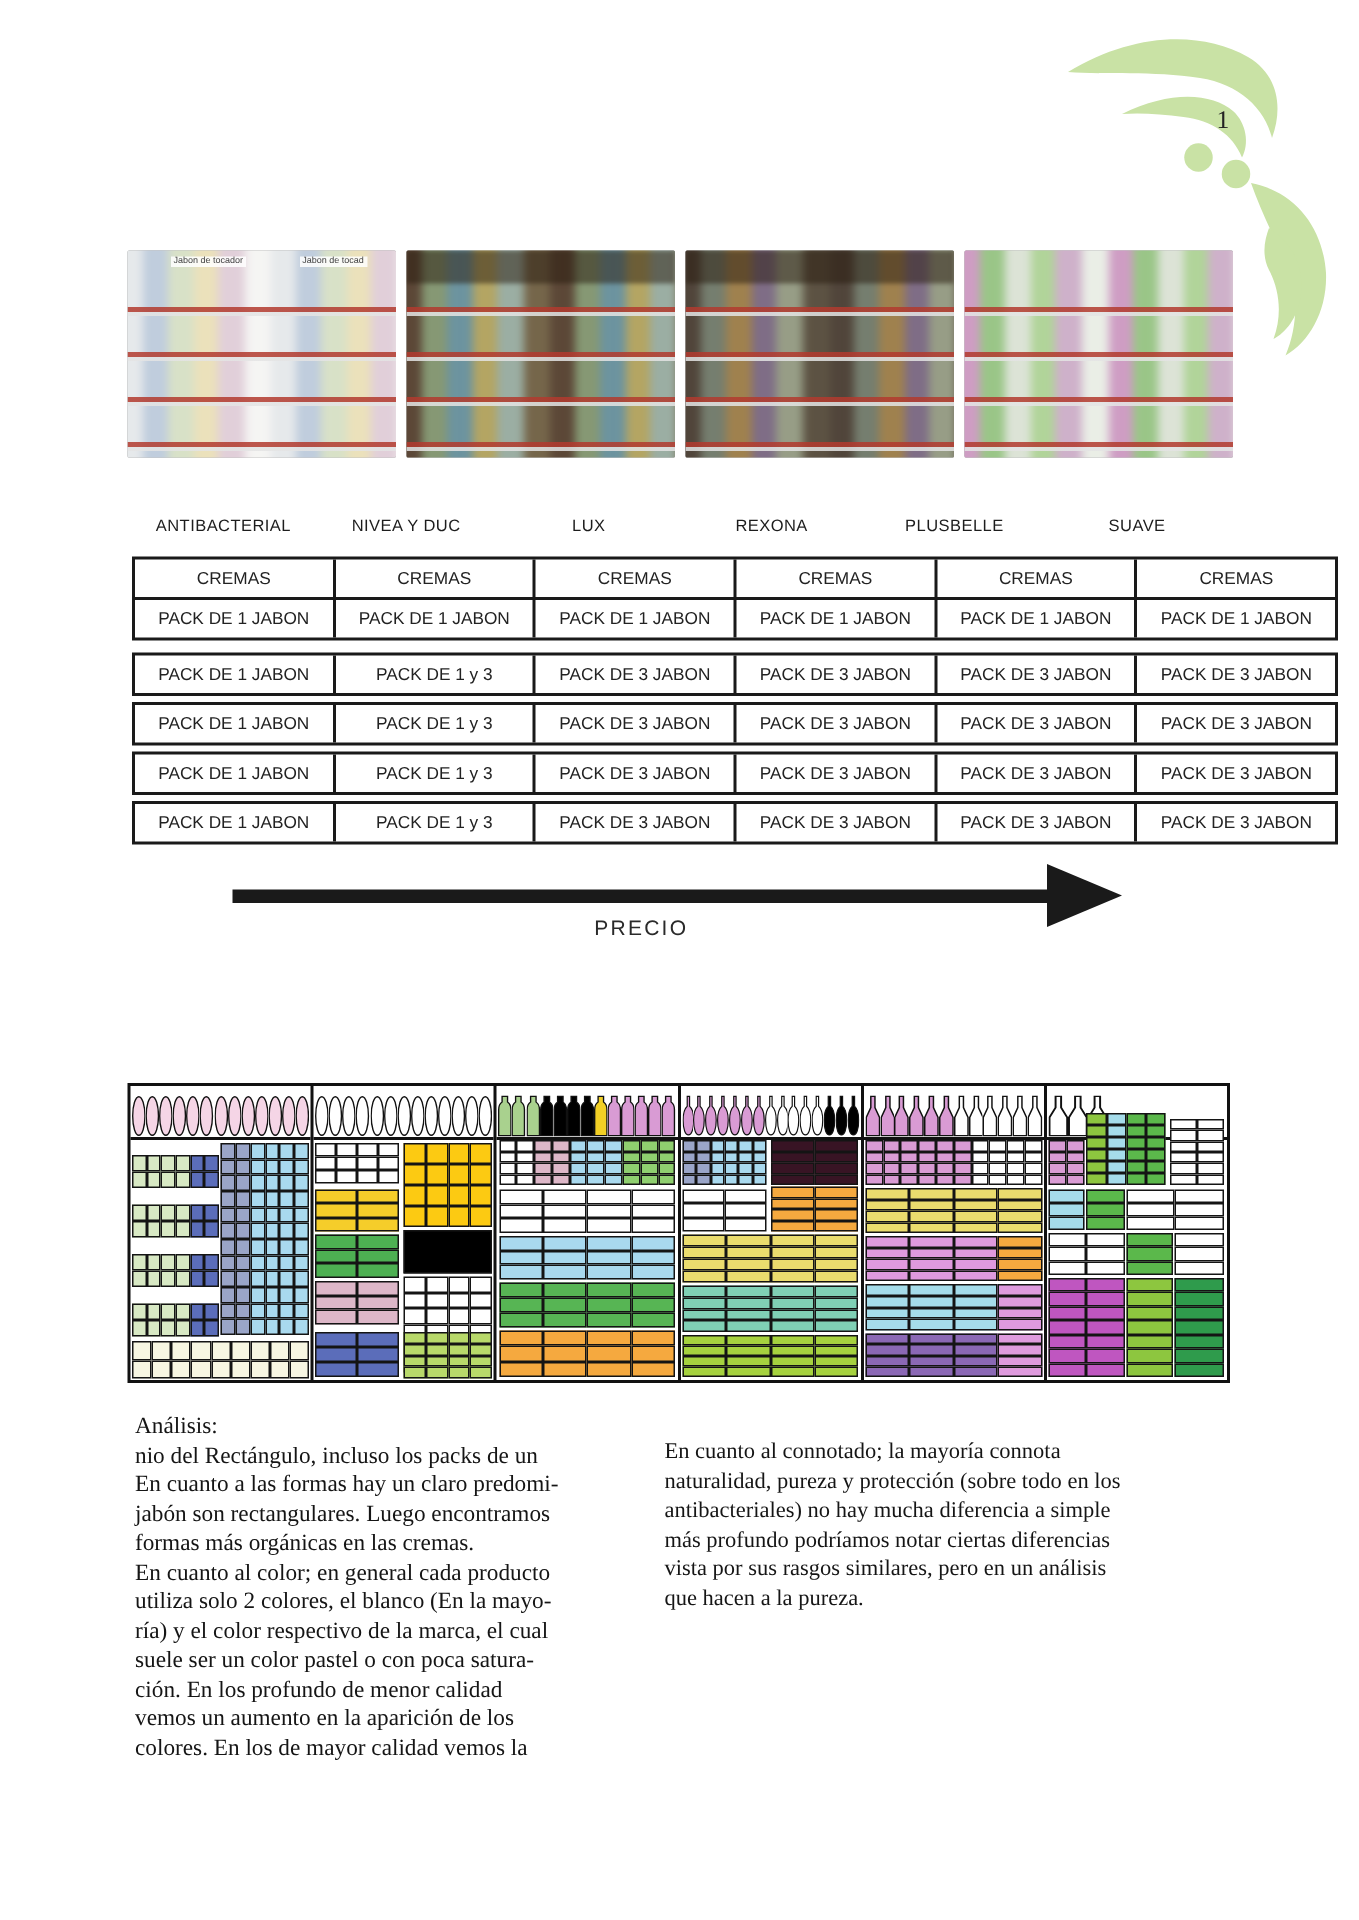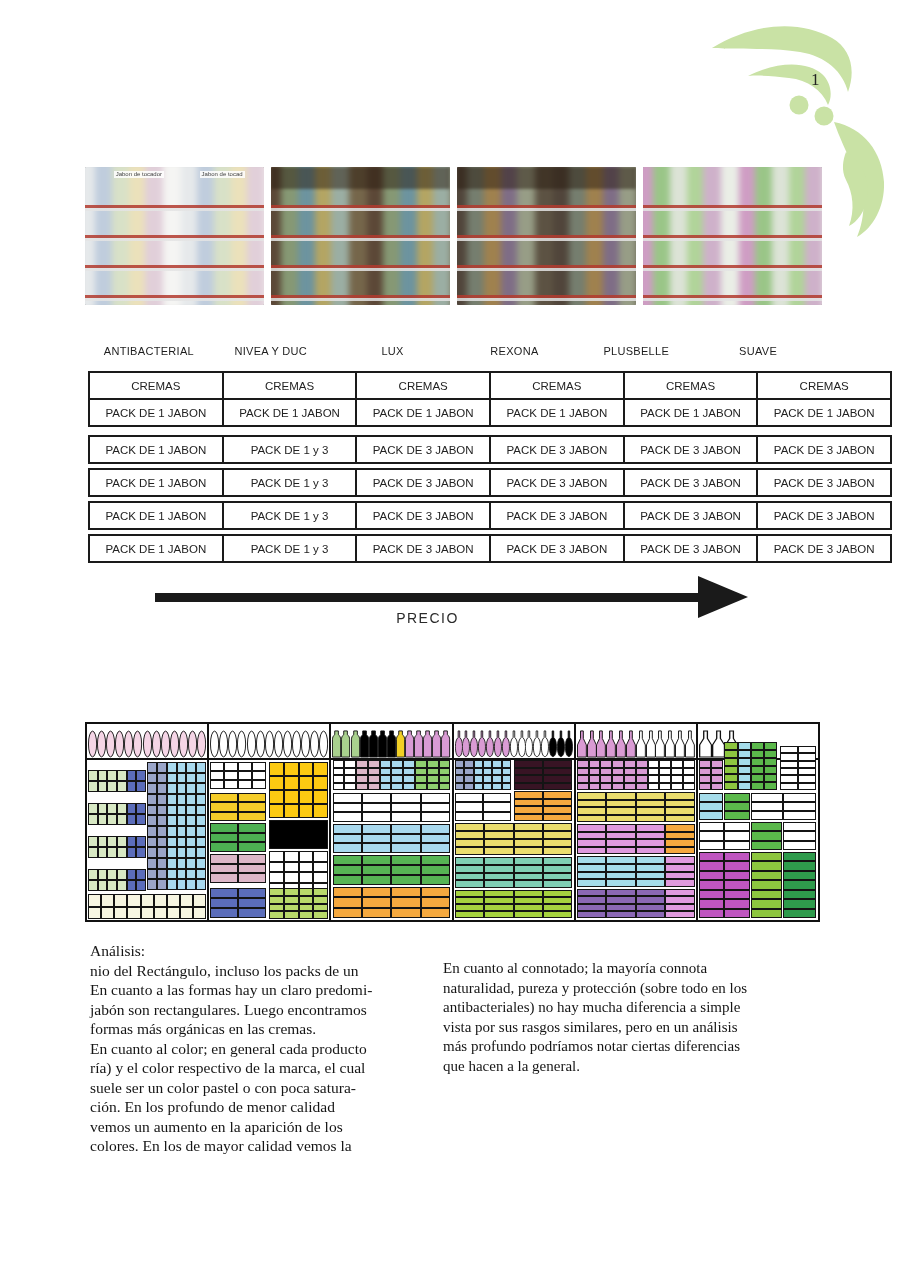--- a/index.html
+++ b/index.html
@@ -1118,28 +1118,29 @@
       </div>
     </div>
 
   <div class="analysis-left" id="colL">
       <div class="tline">Análisis:</div>
       <div class="tline">nio del Rectángulo, incluso los packs de un</div>
       <div class="tline">En cuanto a las formas hay un claro predomi-</div>
       <div class="tline">jabón son rectangulares. Luego encontramos</div>
       <div class="tline">formas más orgánicas en las cremas.</div>
       <div class="tline">En cuanto al color; en general cada producto</div>
+      <div class="tline">utiliza solo 2 colores, el blanco (En la mayo-</div>
       <div class="tline">ría) y el color respectivo de la marca, el cual</div>
       <div class="tline">suele ser un color pastel o con poca satura-</div>
       <div class="tline">ción. En los profundo de menor calidad</div>
       <div class="tline">vemos un aumento en la aparición de los</div>
       <div class="tline">colores. En los de mayor calidad vemos la</div>
     </div>
   <div class="analysis-right" id="colR">
       <div class="tline">En cuanto al connotado; la mayoría connota</div>
       <div class="tline">naturalidad, pureza y protección (sobre todo en los</div>
       <div class="tline">antibacteriales) no hay mucha diferencia a simple</div>
+      <div class="tline">más profundo podríamos notar ciertas diferencias</div>
       <div class="tline">vista por sus rasgos similares, pero en un análisis</div>
-      <div class="tline">más profundo podríamos notar ciertas diferencias</div>
-      <div class="tline">que hacen a la general.</div>
+      <div class="tline">que hacen a la pureza.</div>
     </div>
 
 </div>
 
 </body></html>

